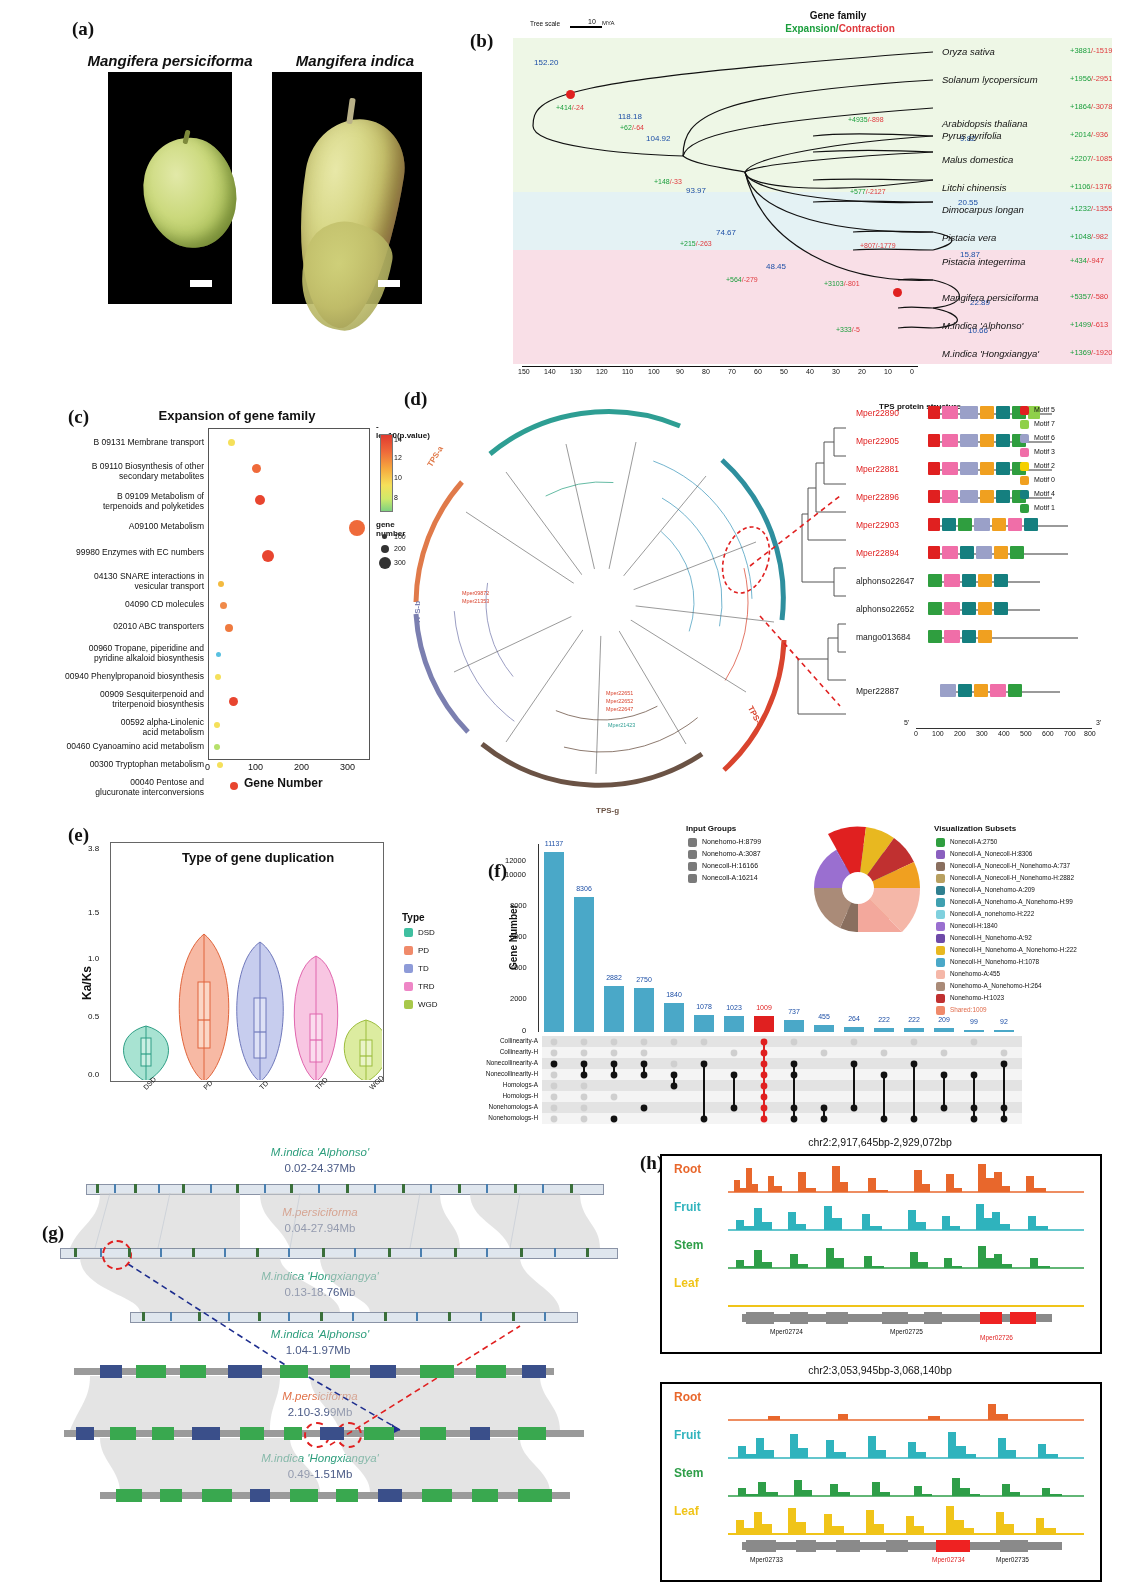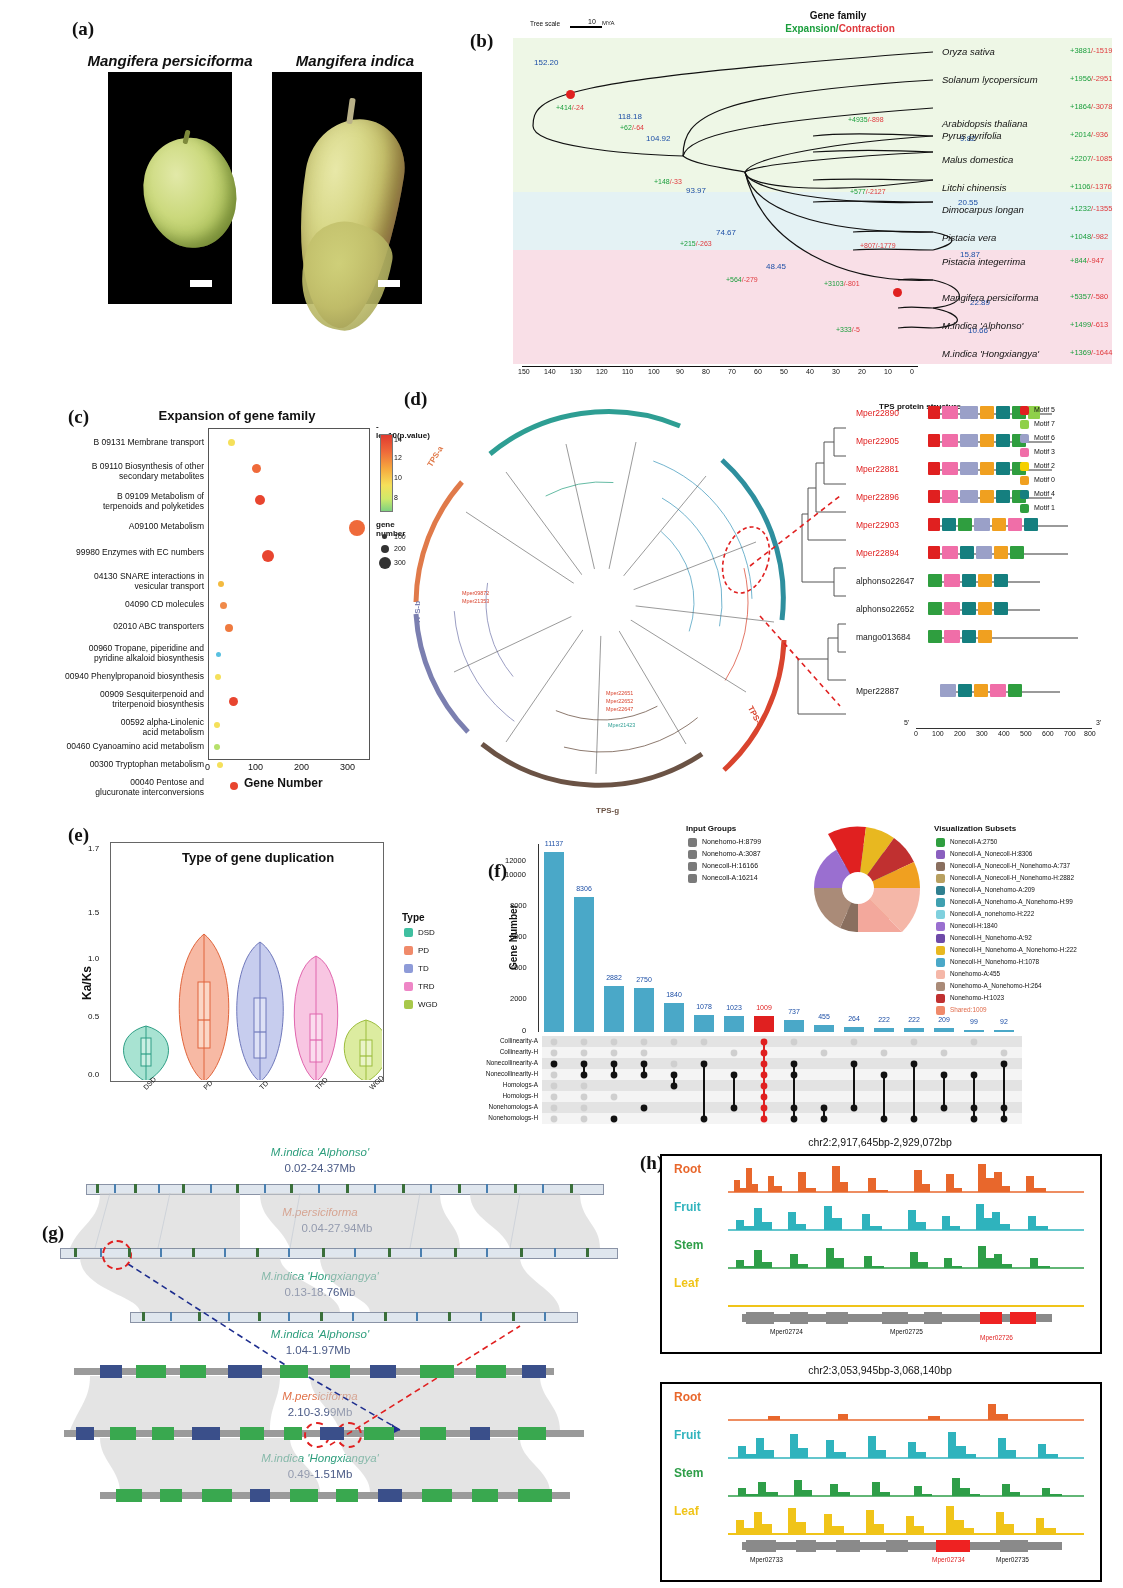--- a/index.html
+++ b/index.html
@@ -211,24 +211,24 @@
   <div class="tipname" style="left:474px;top:340px;">M.indica 'Hongxiangya'</div>
 
   <div class="expc" style="left:602px;top:38px;"><span class="exp">+3881</span><span class="con">/-1519</span></div>
   <div class="expc" style="left:602px;top:66px;"><span class="exp">+1956</span><span class="con">/-2951</span></div>
   <div class="expc" style="left:602px;top:94px;"><span class="exp">+1864</span><span class="con">/-3078</span></div>
   <div class="expc" style="left:602px;top:122px;"><span class="exp">+2014</span><span class="con">/-936</span></div>
   <div class="expc" style="left:602px;top:146px;"><span class="exp">+2207</span><span class="con">/-1085</span></div>
   <div class="expc" style="left:602px;top:174px;"><span class="exp">+1106</span><span class="con">/-1376</span></div>
   <div class="expc" style="left:602px;top:196px;"><span class="exp">+1232</span><span class="con">/-1355</span></div>
   <div class="expc" style="left:602px;top:224px;"><span class="exp">+1048</span><span class="con">/-982</span></div>
-  <div class="expc" style="left:602px;top:248px;"><span class="exp">+844</span><span class="con">/-947</span></div>
+  <div class="expc" style="left:602px;top:248px;"><span class="exp">+434</span><span class="con">/-947</span></div>
   <div class="expc" style="left:602px;top:284px;"><span class="exp">+5357</span><span class="con">/-580</span></div>
   <div class="expc" style="left:602px;top:312px;"><span class="exp">+1499</span><span class="con">/-613</span></div>
-  <div class="expc" style="left:602px;top:340px;"><span class="exp">+1369</span><span class="con">/-1644</span></div>
+  <div class="expc" style="left:602px;top:340px;"><span class="exp">+1369</span><span class="con">/-1920</span></div>
 
   <div style="position:absolute;left:54px;top:358px;width:396px;height:1px;background:#111;"></div>
   <div class="axis-lbl" style="left:50px;top:360px;">150</div>
   <div class="axis-lbl" style="left:76px;top:360px;">140</div>
   <div class="axis-lbl" style="left:102px;top:360px;">130</div>
   <div class="axis-lbl" style="left:128px;top:360px;">120</div>
   <div class="axis-lbl" style="left:154px;top:360px;">110</div>
   <div class="axis-lbl" style="left:180px;top:360px;">100</div>
   <div class="axis-lbl" style="left:208px;top:360px;">90</div>
   <div class="axis-lbl" style="left:234px;top:360px;">80</div>
@@ -508,21 +508,21 @@
 <div class="panel" id="panelE">
   <div class="plabel" style="left:6px;top:4px;">(e)</div>
   <div class="e-frame" style="left:48px;top:22px;width:272px;height:238px;"></div>
   <div class="e-title" style="left:120px;top:30px;">Type of gene duplication</div>
   <div class="e-ylbl" style="left:18px;top:180px;">Ka/Ks</div>
 
   <div class="e-tick" style="left:26px;top:250px;">0.0</div>
   <div class="e-tick" style="left:26px;top:192px;">0.5</div>
   <div class="e-tick" style="left:26px;top:134px;">1.0</div>
   <div class="e-tick" style="left:26px;top:88px;">1.5</div>
-  <div class="e-tick" style="left:26px;top:24px;">1.7</div>
+  <div class="e-tick" style="left:26px;top:24px;">3.8</div>
 
   <svg style="position:absolute;left:48px;top:22px;" width="272" height="238">
     <g>
       <path d="M36,240 C6,222 6,192 36,184 C66,192 66,222 36,240 Z" fill="#a8e3d2" stroke="#2e9e85" stroke-width="1"></path>
       <rect x="31" y="196" width="10" height="28" fill="#c9efe3" stroke="#2e9e85"></rect>
       <line x1="36" y1="184" x2="36" y2="240" stroke="#2e9e85"></line>
       <line x1="31" y1="212" x2="41" y2="212" stroke="#2e9e85" stroke-width="1.2"></line>
     </g>
     <g>
       <path d="M94,240 C62,214 60,120 94,92 C128,120 126,214 94,240 Z" fill="#f7b9a4" stroke="#e0653c" stroke-width="1"></path>
@@ -807,21 +807,21 @@
 </div>
 
 <div class="panel" id="panelG">
   <div class="plabel" style="left:2px;top:82px;">(g)</div>
 
   <div class="g-title" style="left:150px;top:6px;width:260px;color:#2e9e7d;">M.indica 'Alphonso'</div>
   <div class="g-sub" style="left:150px;top:22px;width:260px;">0.02-24.37Mb</div>
   <div class="chrbar" style="left:46px;top:44px;width:516px;"></div>
 
   <div class="g-title" style="left:150px;top:66px;width:260px;color:#e0724a;">M.persiciforma</div>
-  <div class="g-sub" style="left:167px;top:82px;width:260px;">0.04-27.94Mb</div>
+  <div class="g-sub" style="left:150px;top:82px;width:260px;">0.04-27.94Mb</div>
   <div class="chrbar" style="left:20px;top:108px;width:556px;"></div>
 
   <div class="g-title" style="left:150px;top:130px;width:260px;color:#2e9e7d;">M.indica 'Hongxiangya'</div>
   <div class="g-sub" style="left:150px;top:146px;width:260px;">0.13-18.76Mb</div>
   <div class="chrbar" style="left:90px;top:172px;width:446px;"></div>
 
   <div class="g-title" style="left:150px;top:188px;width:260px;color:#2e9e7d;">M.indica 'Alphonso'</div>
   <div class="g-sub" style="left:148px;top:204px;width:260px;">1.04-1.97Mb</div>
   <div class="genemodel" style="left:34px;top:228px;width:480px;"></div>
 

